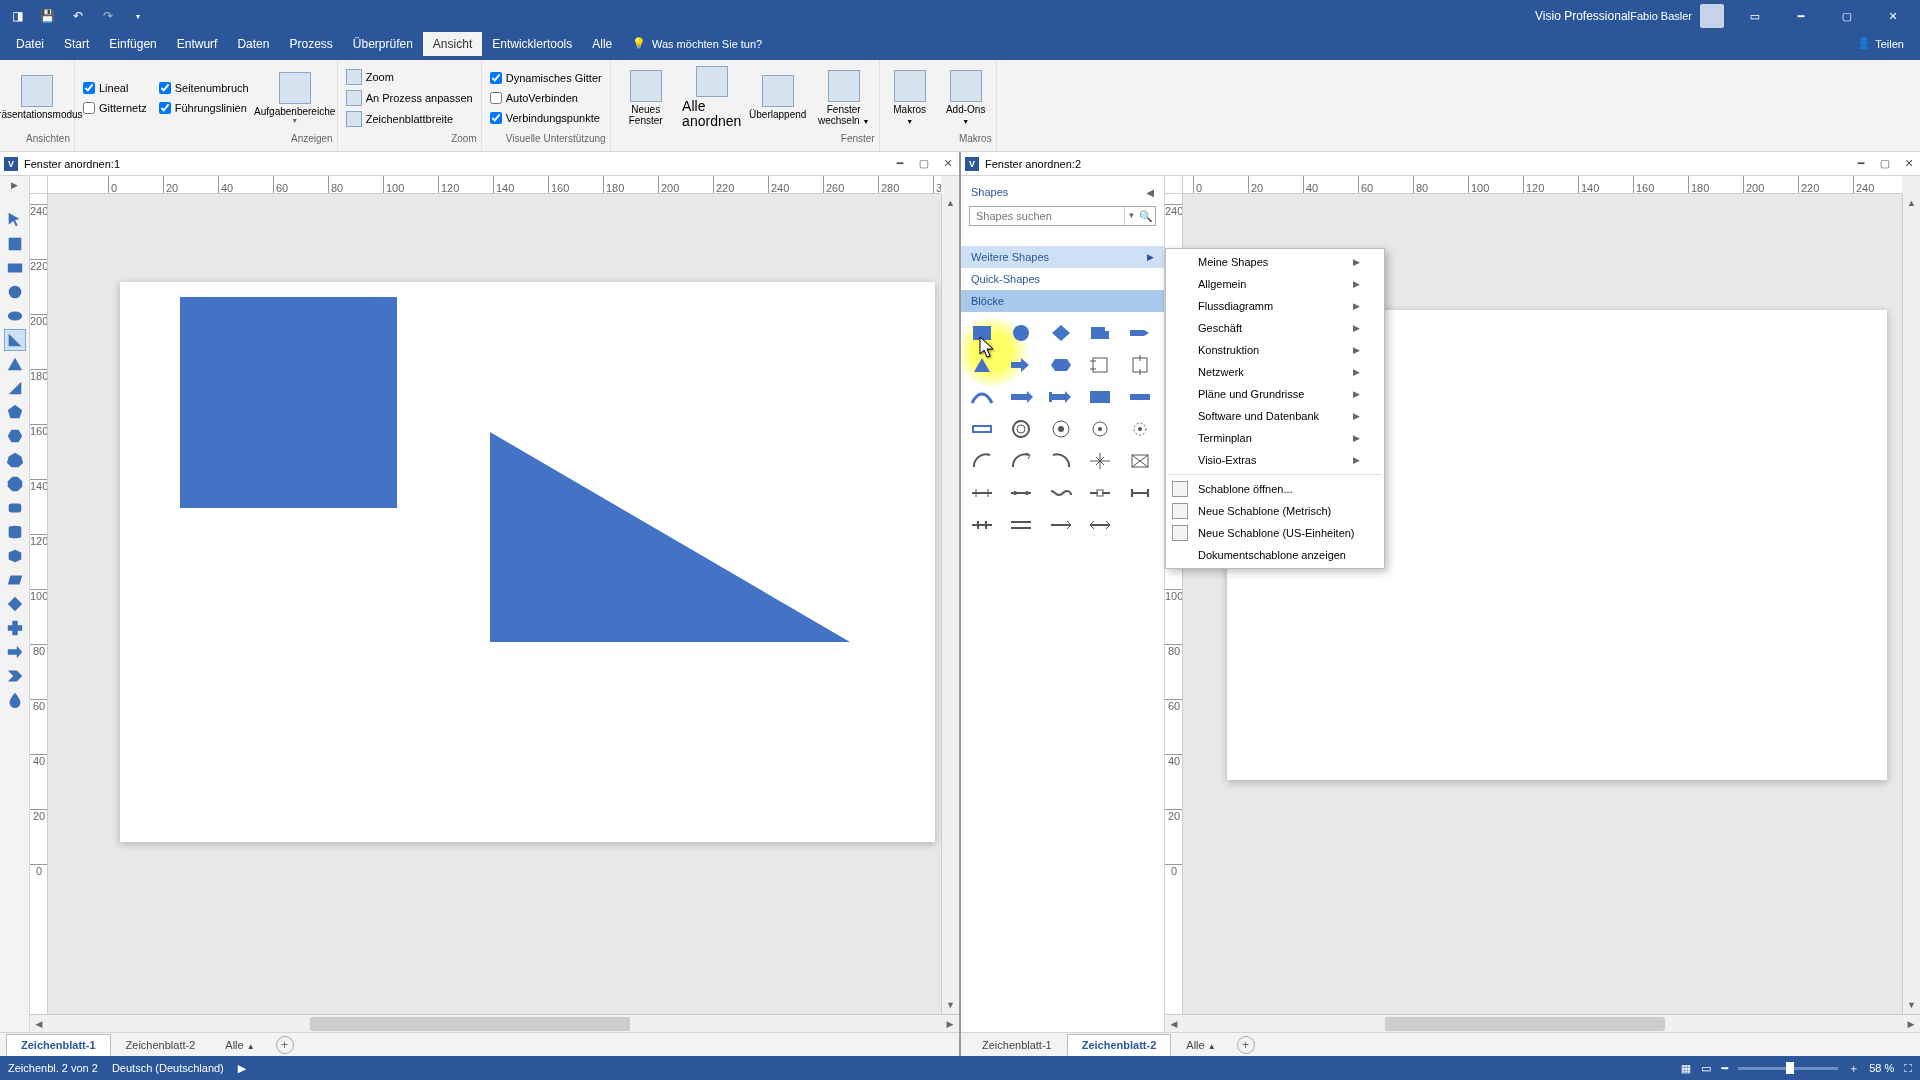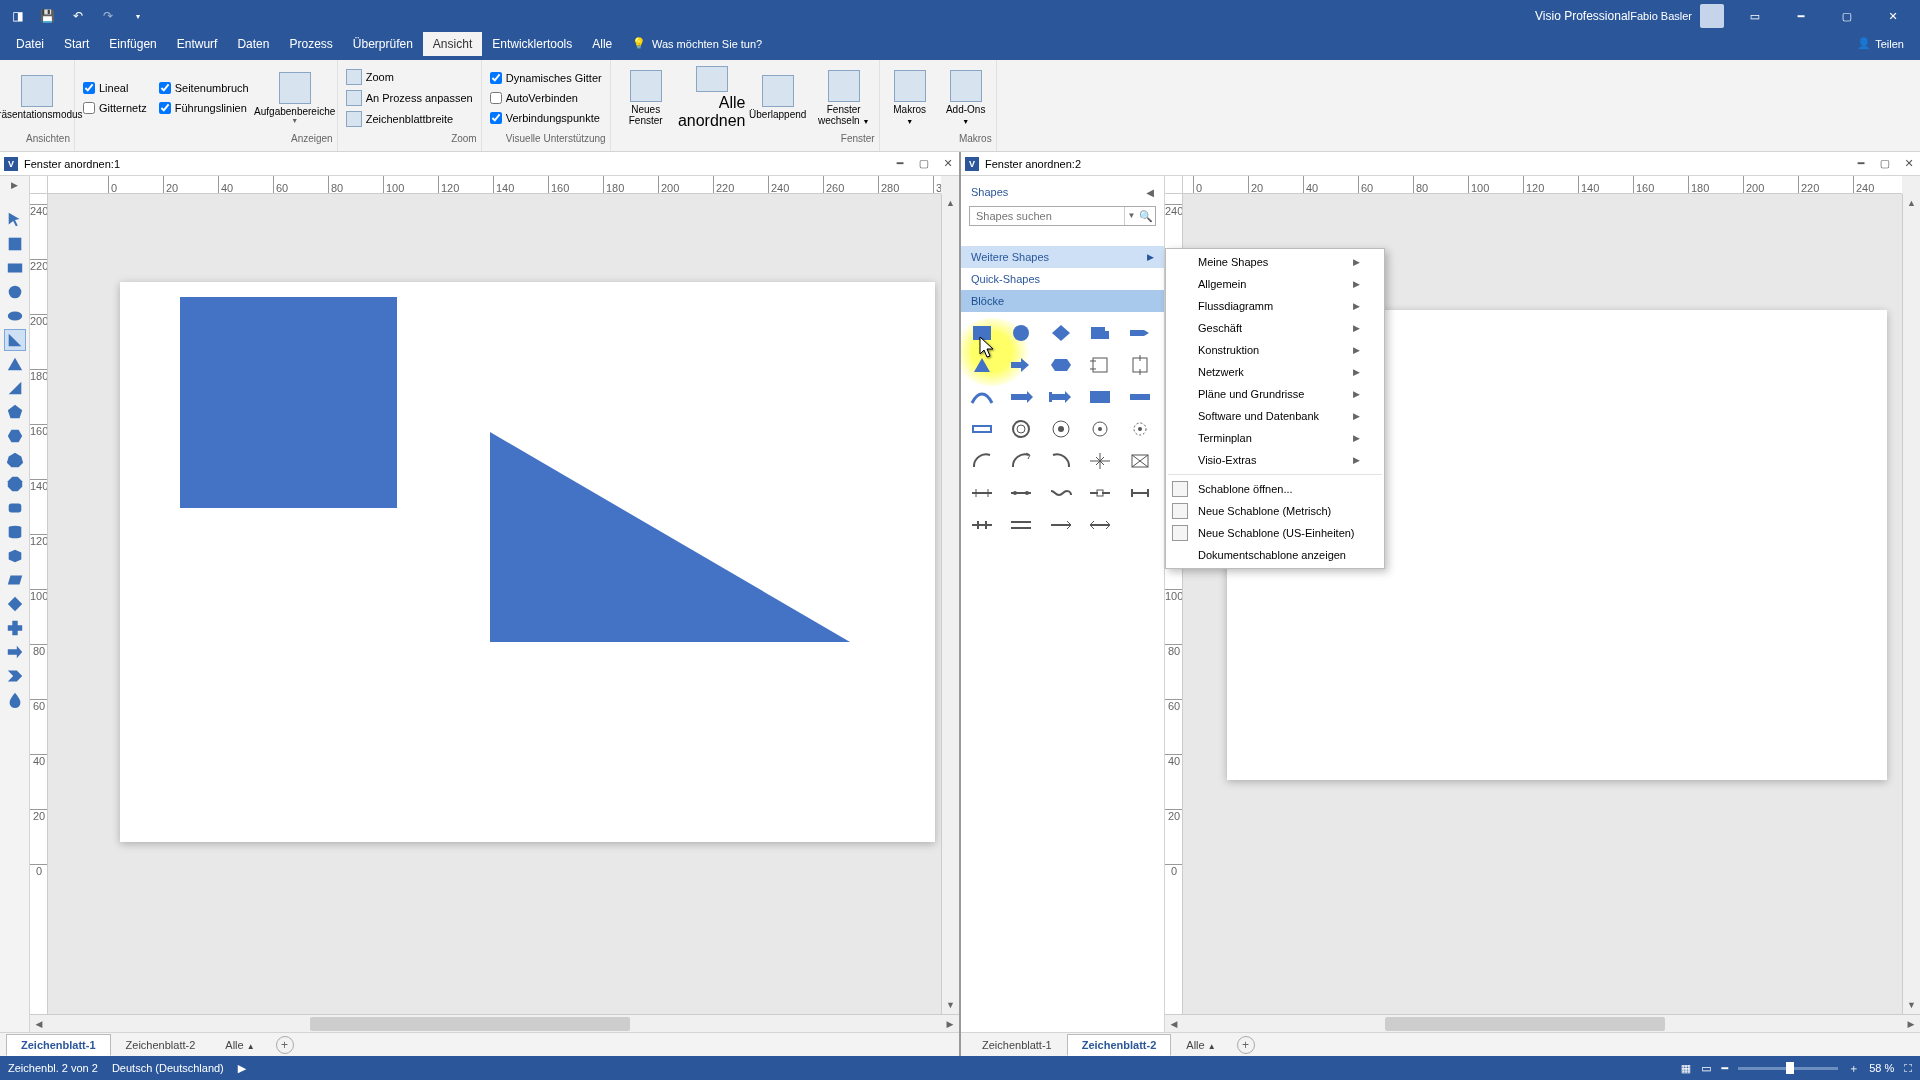--- a/index.html
+++ b/index.html
@@ -214,21 +214,21 @@
   </div>
 
   <div class="rgroup">
     <div class="rgroup-body" id="win-btns">
         <div class="big-btn" style="width: 62px;">
           <div class="big-icon"></div>
           <span style="font-size:10px;text-align:center;line-height:1.1">Neues Fenster</span>
         </div>
         <div class="big-btn" style="width: 62px;">
           <div class="big-icon"></div>
-          <span style="font-size:16px;text-align:right;line-height:1.1">Alle anordnen</span>
+          <span style="font-size:14px;text-align:left;line-height:1.1">Alle anordnen</span>
         </div>
         <div class="big-btn" style="width: 62px;">
           <div class="big-icon"></div>
           <span style="font-size:10px;text-align:left;line-height:1.1">Überlappend</span>
         </div>
         <div class="big-btn" style="width: 62px;">
           <div class="big-icon"></div>
           <span style="font-size:10px;text-align:center;line-height:1.1">Fenster wechseln <span style="font-size:7px">▼</span></span>
         </div>
       </div>

